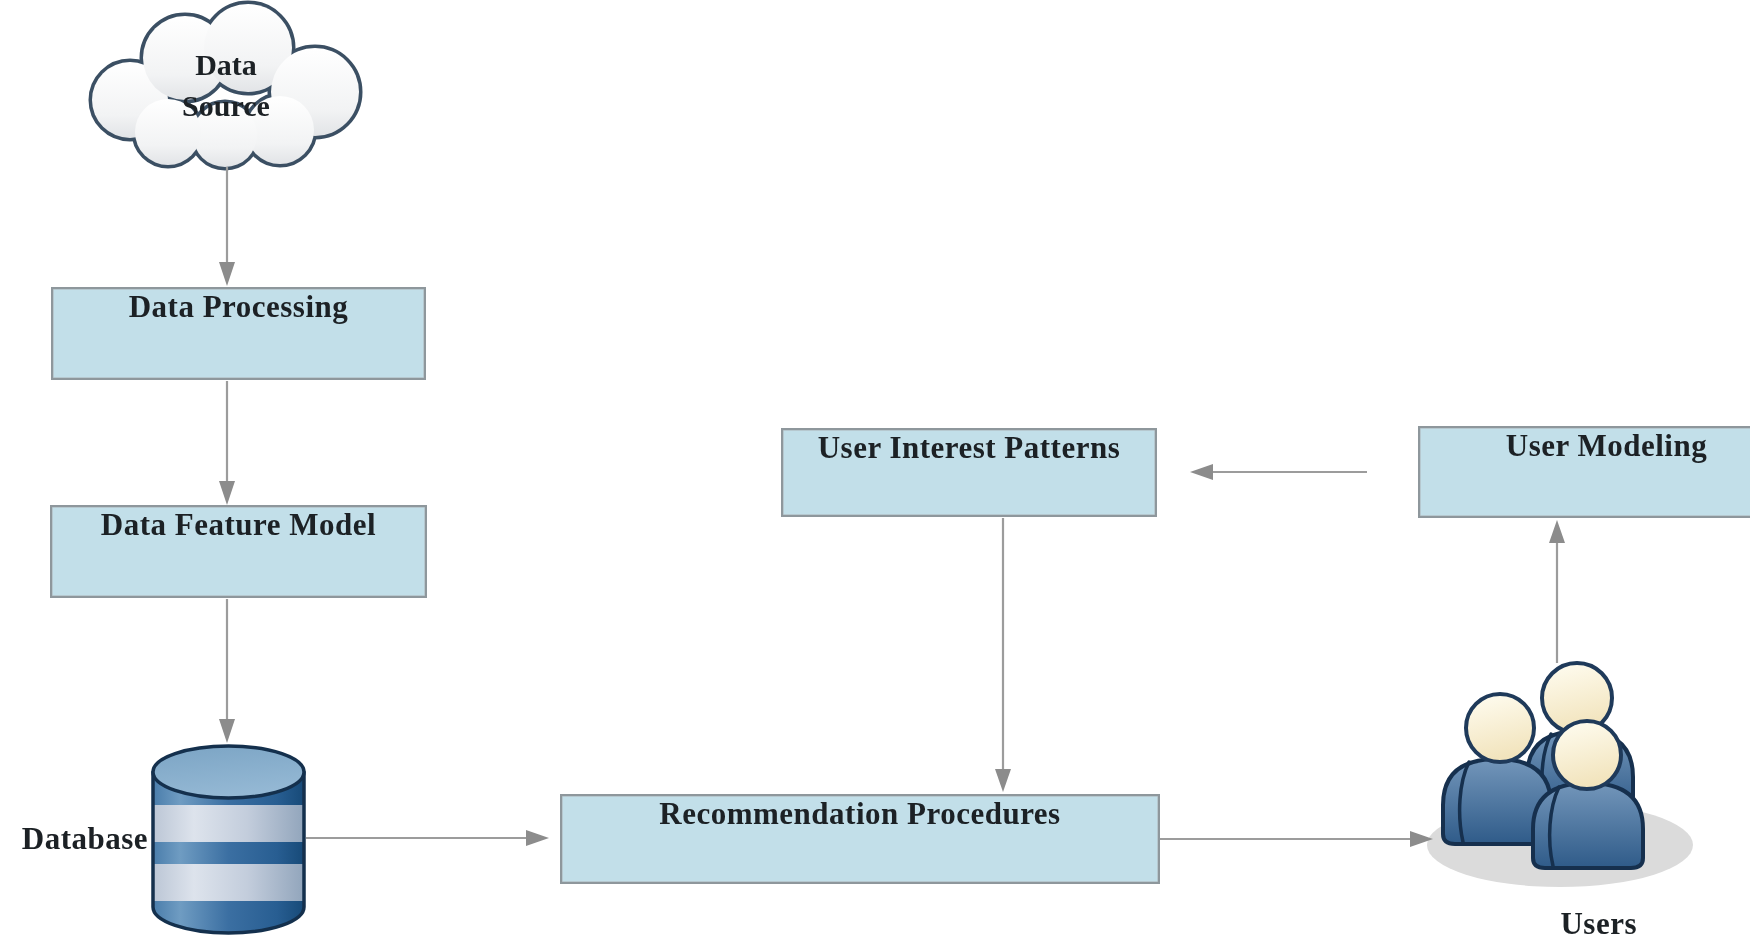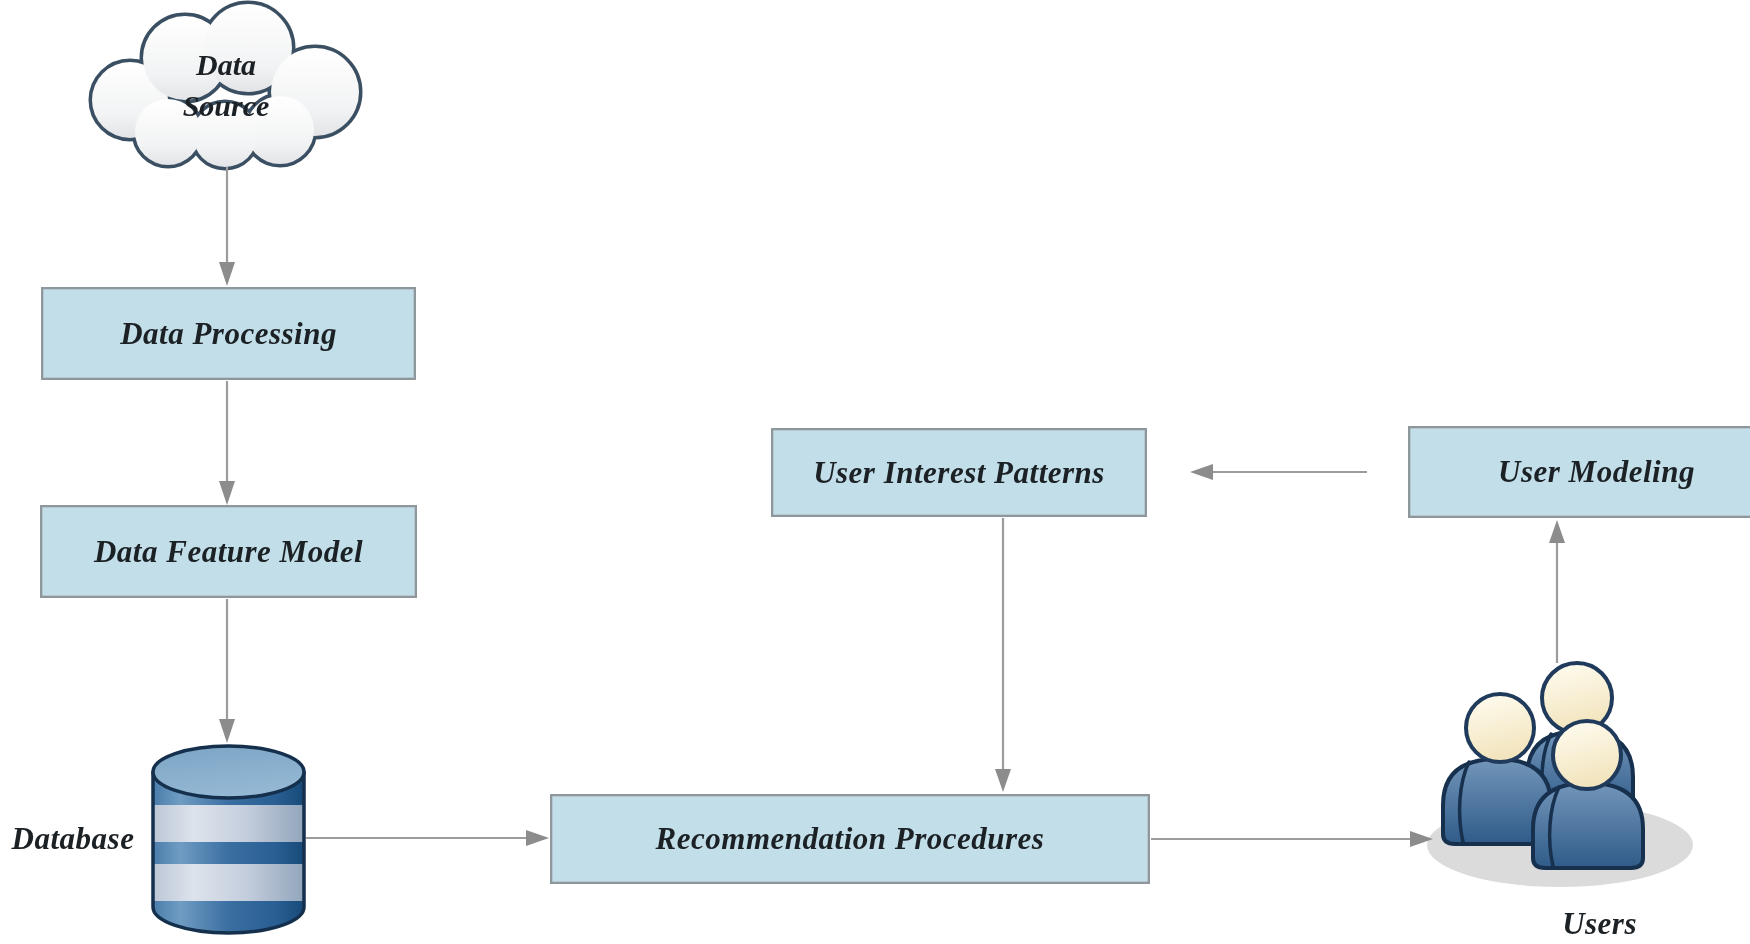--- a/index.html
+++ b/index.html
@@ -2,32 +2,32 @@
 <html><head>
 <meta charset="utf-8">
 <style>
   html,body{margin:0;padding:0;background:#ffffff;}
   #canvas{
     position:relative;
     width:1750px;height:944px;
     background:#ffffff;
     font-family:"Liberation Serif","DejaVu Serif",serif;
     overflow:hidden;
-    font-style:italic;
   }
   #shapes{position:absolute;left:0;top:0;width:1750px;height:944px;}
   .node-box{
     position:absolute;
     background:#c2dfe9;
     border:2px solid #8e979c;
     box-sizing:border-box;
-    display:flex;align-items:center;justify-content:center;
+    display:flex;justify-content:center;
     font-weight:bold;font-size:31px;letter-spacing:0.5px;
     color:#1c2125;
     box-shadow:0 0 0 0.5px #aab2b6 inset;
+    margin-left:10px;
   }
   .float-label{
     position:absolute;
     font-weight:bold;font-size:31px;letter-spacing:0.5px;
     color:#1c2125;text-align:center;
   }
   #cloud-label{
     position:absolute;left:156px;top:44px;width:140px;
     font-weight:bold;font-size:30px;line-height:41px;
     color:#1c2125;text-align:center;
@@ -182,17 +182,17 @@
   </div>
 
   <div class="node-box" style="left:771px;top:428px;width:376px;height:89px;">
     <span>User Interest Patterns</span>
   </div>
 
   <div class="node-box" style="left:1408px;top:426px;width:377px;height:92px;">
     <span>User Modeling</span>
   </div>
 
-  <div class="float-label" style="left:0px;top:821px;width:146px;">Database</div>
+  <div class="float-label" style="left:0px;top:821px;width:146px;padding-left:12px;">Database</div>
 
   <div class="float-label" style="left:1477px;top:906px;width:160px;text-align:right;">Users</div>
 
 </div>
 
 </body></html>

